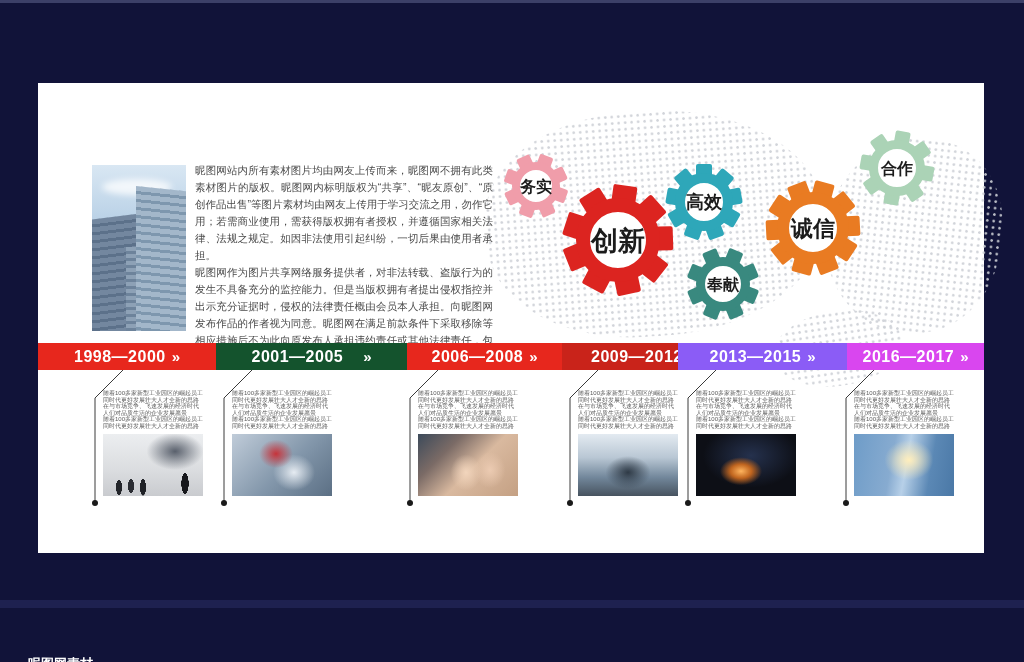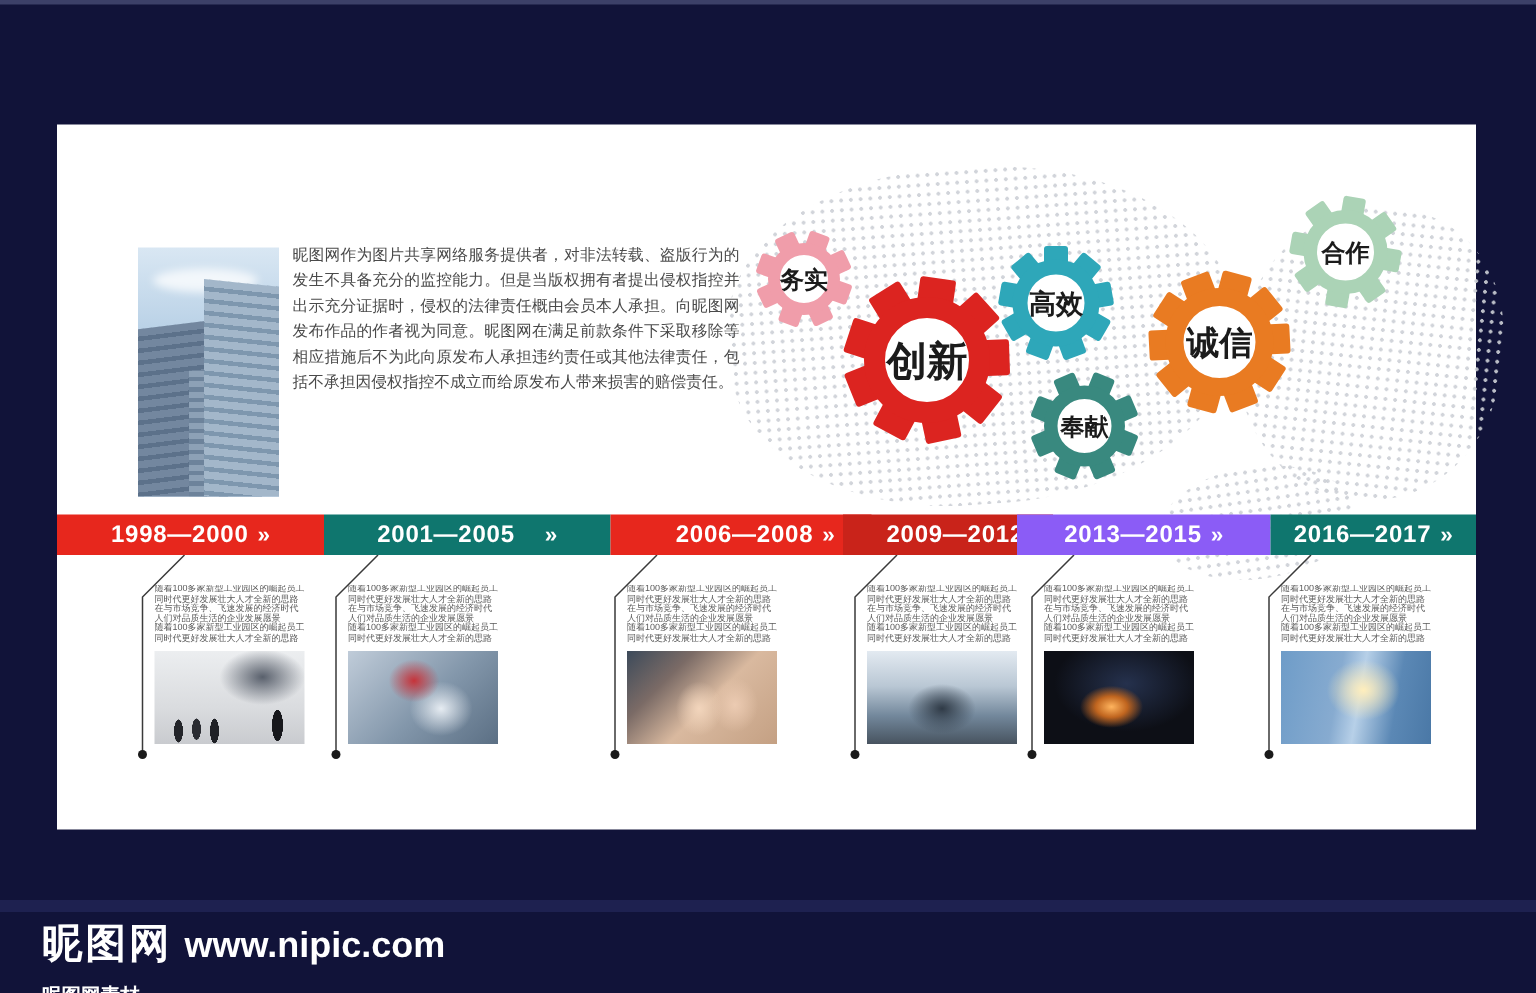--- a/index.html
+++ b/index.html
@@ -45,21 +45,21 @@
 
   
   #gears-svg{position:absolute;left:0;top:0;width:946px;height:470px;z-index:3;}
   #gears-svg text{font-family:"Liberation Sans","DejaVu Sans",sans-serif;font-weight:bold;fill:#1b1b1b;}
 
   
   .banner{position:absolute;left:0;top:260px;width:946px;height:33px;z-index:4;}
   .seg{position:absolute;top:0;height:27px;display:flex;align-items:center;justify-content:center;gap:6px;}
   .seg .yr{color:#fff;font-weight:bold;font-size:16px;letter-spacing:.5px;}
   .seg .chev{color:#fff;font-weight:bold;font-size:15px;}
-  .seg-1{left:0;width:178px;} .seg-2{left:178px;width:191px;} .seg-3{left:369px;width:155px;padding-left:19px;}
+  .seg-1{left:0;width:178px;} .seg-2{left:178px;width:191px;} .seg-3{left:369px;width:155px;}
   .seg-4{left:524px;width:116px;} .seg-5{left:640px;width:169px;} .seg-6{left:809px;width:137px;}
 
   
   #conn-svg{position:absolute;left:0;top:287px;width:946px;height:150px;z-index:2;}
 
   
   .tl-item{position:absolute;top:307px;width:106px;z-index:2;}
   .tl-text{display:block;color:#5a5a5a;font-size:6px;line-height:6.6px;white-space:nowrap;overflow:hidden;}
   .tl-text span{display:block;}
   .tl-photo{margin-top:4px;width:100px;height:62px;}
@@ -110,20 +110,21 @@
 
 
     <div class="profile-photo">
       <div class="cloud"></div>
       <div class="bld1"></div>
       <div class="bld3"></div>
       <div class="bld2"></div>
     </div>
 
     <div class="profile-text">
+      <p>昵图网站内所有素材图片均由网友上传而来，昵图网不拥有此类素材图片的版权。昵图网内标明版权为“共享”、“昵友原创”、“原创作品出售”等图片素材均由网友上传用于学习交流之用，勿作它用；若需商业使用，需获得版权拥有者授权，并遵循国家相关法律、法规之规定。如因非法使用引起纠纷，一切后果由使用者承担。</p>
       <p>昵图网作为图片共享网络服务提供者，对非法转载、盗版行为的发生不具备充分的监控能力。但是当版权拥有者提出侵权指控并出示充分证据时，侵权的法律责任概由会员本人承担。向昵图网发布作品的作者视为同意。昵图网在满足前款条件下采取移除等相应措施后不为此向原发布人承担违约责任或其他法律责任，包括不承担因侵权指控不成立而给原发布人带来损害的赔偿责任。</p>
     </div>
 
     <div class="dots dots-a"></div>
     <div class="dots dots-b"></div>
     <div class="dots dots-c"></div>
 
     <svg id="gears-svg" viewBox="0 0 946 470">
         <g transform="translate(498,103)">
           <rect x="-7" y="-32" width="14" height="12" rx="2" fill="#f09daa" transform="rotate(20)"></rect>
@@ -201,37 +202,37 @@
           <circle r="23.5" fill="#fff" stroke="#abd3b6" stroke-width="9"></circle>
           <text text-anchor="middle" dy="0.36em" font-size="16">合作</text>
         </g>
       </svg>
 
     <div class="banner">
       <div class="seg seg-1" style="background: rgb(231, 39, 29);">
         <span class="yr">1998—2000</span>
         <span class="chev">»</span>
       </div>
-      <div class="seg seg-2" style="background: #0f766e; gap: 20px;">
+      <div class="seg seg-2" style="background: #14532d; gap: 20px;">
         <span class="yr">2001—2005</span>
         <span class="chev">»</span>
       </div>
       <div class="seg seg-3" style="background: rgb(231, 39, 29);">
         <span class="yr">2006—2008</span>
         <span class="chev">»</span>
       </div>
       <div class="seg seg-4" style="background: rgb(201, 35, 26); padding-left: 24px;">
         <span class="yr">2009—2012</span>
         <span class="chev">»</span>
       </div>
       <div class="seg seg-5" style="background: #8b5cf6;">
         <span class="yr">2013—2015</span>
         <span class="chev">»</span>
       </div>
-      <div class="seg seg-6" style="background: #0f766e;">
+      <div class="seg seg-6" style="background: #d946ef;">
         <span class="yr">2016—2017</span>
         <span class="chev">»</span>
       </div>
     </div>
 
     <svg id="conn-svg" viewBox="0 0 946 150">
         <path d="M 85 0 L 57 28 L 57 132" fill="none" stroke="#3a3a3a" stroke-width="1"></path>
         <circle cx="57" cy="133" r="3" fill="#1a1a1a"></circle>
         <path d="M 214 0 L 186 28 L 186 132" fill="none" stroke="#3a3a3a" stroke-width="1"></path>
         <circle cx="186" cy="133" r="3" fill="#1a1a1a"></circle>
@@ -306,17 +307,14 @@
           <span>同时代更好发展壮大人才全新的思路</span>
         <span>在与市场竞争、飞速发展的经济时代</span>
           <span>人们对品质生活的企业发展愿景</span>
         <span>随着100多家新型工业园区的崛起员工</span>
           <span>同时代更好发展壮大人才全新的思路</span>
       </span>
       <div class="tl-photo ph-city"></div>
     </div>
   </div>
 
-  <div class="brand">
-    <span class="cn">昵图网</span><span class="url">www.nipic.com</span>
-  </div>
   <div class="clip-frag">昵图网素材</div>
 </div>
 
 </body></html>

